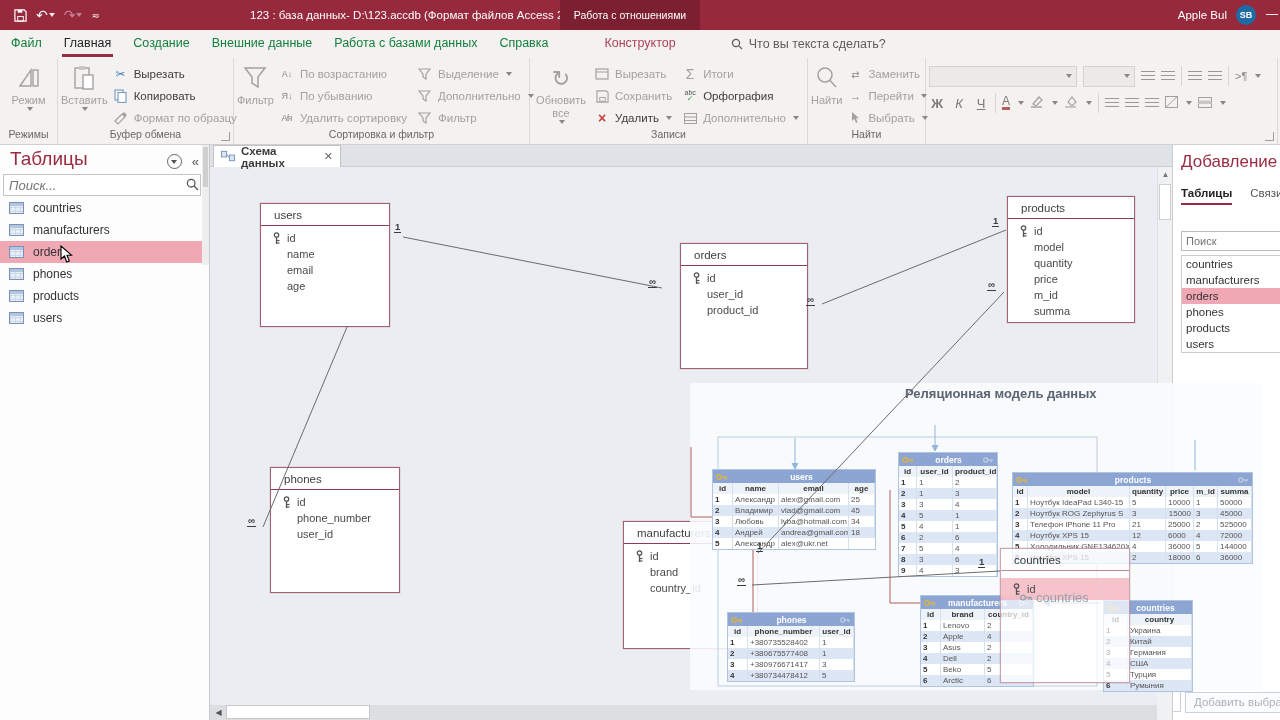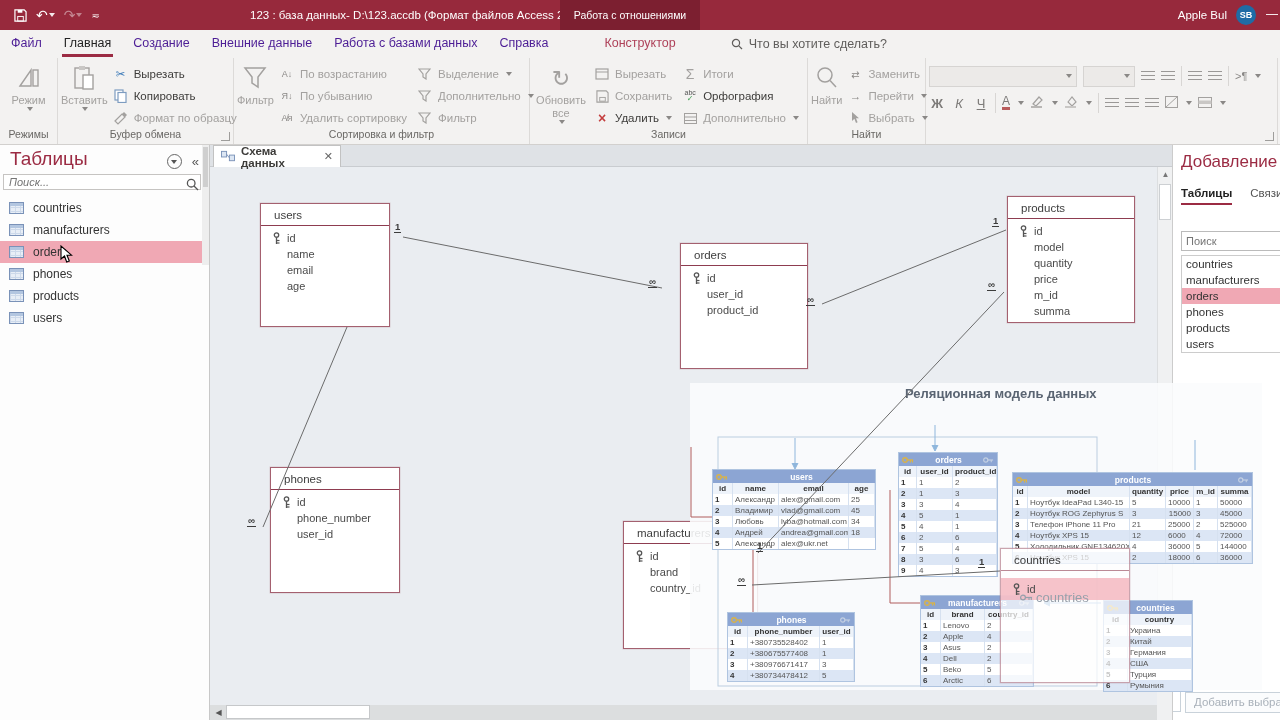--- a/index.html
+++ b/index.html
@@ -14,21 +14,21 @@
   .qat .dim { opacity:.45; }
   .carw { width:0;height:0;border-left:3px solid transparent;border-right:3px solid transparent;border-top:4px solid #fff; opacity:.9; }
   .tb-title { position:absolute; left:250px; top:0; width:330px; height:30px; line-height:30px; font-size:11.5px; text-align:center; white-space:nowrap; overflow:hidden; }
   .tb-context { position:absolute; left:560px; top:0; width:140px; height:30px; background:#7C1F30; font-size:10.5px; line-height:30px; text-align:center; white-space:nowrap; overflow:hidden; }
   .tb-user { position:absolute; right:53px; top:0; height:30px; line-height:30px; font-size:11.5px; }
   .tb-avatar { position:absolute; right:24px; top:5px; width:20px; height:20px; border-radius:50%; background:#1F6BA5; color:#fff; font-size:9px; line-height:20px; text-align:center; font-weight:bold; }
   .tb-min { position:absolute; right:2px; top:0; height:30px; line-height:28px; font-size:12px; color:#fff; }
 
   
   .menubar { left:0; top:30px; width:1280px; height:28px; background:#f3f2f1; z-index:10; display:flex; align-items:stretch; }
-  .mtab { position:relative; padding:0 11px; font-size:12.5px; color:#4c1d95; line-height:27px; white-space:nowrap; }
+  .mtab { position:relative; padding:0 11px; font-size:12.5px; color:#15803d; line-height:27px; white-space:nowrap; }
   .mtab.active { color:#222; }
   .mtab.active::after { content:""; position:absolute; left:9px; right:9px; bottom:1px; height:3px; background:#9B2B43; }
   .mtab.ctx { color:#AE4159; margin-left:34px; }
   .tellme { display:flex; align-items:center; gap:6px; margin-left:44px; font-size:12.5px; color:#5f5d5b; }
 
   
   .ribbon { left:0; top:58px; width:1280px; height:87px; background:#f3f2f1; border-bottom:1px solid #d2d0ce; display:flex; z-index:10; }
   .rgroup { position:relative; height:86px; border-right:1px solid #ddd besides; border-right:1px solid #dcdad8; display:flex; flex-direction:column; flex:0 0 auto; }
   .rg-content { height:70px; display:flex; align-items:flex-start; padding:3px 3px 0 3px; }
   .rg-label { height:16px; text-align:center; font-size:10.5px; color:#6a6865; line-height:13px; }
@@ -46,21 +46,21 @@
   .fl { font-size:13px; color:#7d7b79; width:16px; text-align:center; }
   .hbars { width:14px; height:10px; background:repeating-linear-gradient(#9a9896 0 1.5px, transparent 1.5px 4px); }
   .vsep { width:1px; height:20px; background:#d8d6d4; }
   .sigma { font-size:14px; color:#a3a19f; }
 
   
   .navpane { left:0; top:145px; width:210px; height:575px; background:#fdfdfd; border-right:1px solid #c8c8c8; z-index:5; }
   .nav-title { position:absolute; left:10px; top:3px; font-size:19px; color:#9B2B43; }
   .nav-icons { position:absolute; right:10px; top:9px; display:flex; gap:10px; color:#555; font-size:12px; align-items:center; }
   .circ-caret { width:15px; height:15px; border:1px solid #666; border-radius:50%; display:flex; align-items:center; justify-content:center; }
-  .nav-search { position:absolute; left:3px; top:29px; width:198px; height:16px; border:1px solid #c6c4c2; background:#fff; font-size:11px; font-style:italic; color:#777; padding:0 20px 0 5px; font-family:"Liberation Sans",sans-serif; }
+  .nav-search { position:absolute; left:3px; top:29px; width:198px; height:22px; border:1px solid #c6c4c2; background:#fff; font-size:13px; font-style:italic; color:#777; padding:0 20px 0 5px; font-family:"Liberation Sans",sans-serif; }
   .nav-mag { position:absolute; left:186px; top:32px; }
   .navlist { position:absolute; left:0; top:52px; width:208px; }
   .nav-item { display:flex; align-items:center; height:22px; gap:9px; padding-left:9px; font-size:12px; color:#333; }
   .nav-item.sel { background:#F0A8B4; }
   .tblicon { width:15px; height:12px; border:1px solid #7a92b8; background:
      linear-gradient(#b3c6e0 0 0) top/100% 3px no-repeat,
      repeating-linear-gradient(90deg, #cdd9ea 0 1px, transparent 1px 5px),
      repeating-linear-gradient(#cdd9ea 0 1px, transparent 1px 4px), #e8eef6; }
   .navscroll { position:absolute; right:0; top:0; width:7px; height:120px; background:#eee; }
   .navscroll .th { position:absolute; top:2px; left:1px; width:5px; height:40px; background:#cfcfcf; }
@@ -159,21 +159,21 @@
         <span class="mtab">Внешние данные</span>
         <span class="mtab">Работа с базами данных</span>
         <span class="mtab">Справка</span>
         <span class="mtab ctx">Конструктор</span>
       </span>
     <span class="tellme">
       <svg width="12" height="12" viewBox="0 0 12 12">
           <circle cx="5" cy="5" r="3.6" fill="none" stroke="#5f5d5b" stroke-width="1.2"></circle>
           <line x1="7.8" y1="7.8" x2="11" y2="11" stroke="#5f5d5b" stroke-width="1.2"></line>
         </svg>
-      <span>Что вы хотите сделать?</span>
+      <span>Что вы текста сделать?</span>
     </span>
   </div>
 
   <div class="abs ribbon">
 
     <div class="rgroup" style="width:58px;">
       <div class="rg-content">
         <div class="bigbtn">
           <span class="bicon">
             <svg width="24" height="24" viewBox="0 0 24 24">

